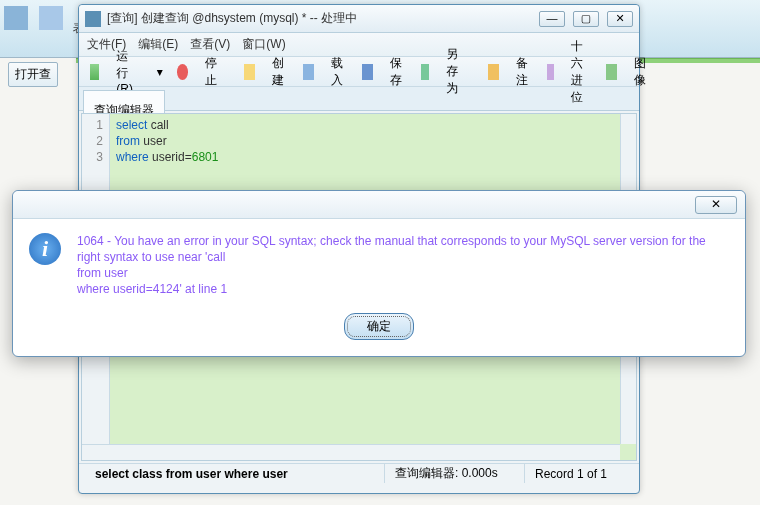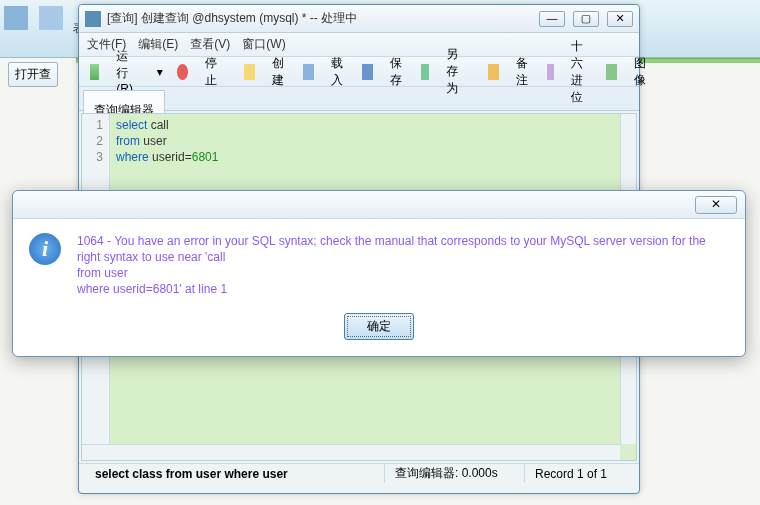--- a/index.html
+++ b/index.html
@@ -45,21 +45,21 @@
 .status-cell{padding:0 10px;border-right:1px solid #c8dae5;height:100%;display:flex;align-items:center}
 .status-cell:first-child{flex:0 0 300px;font-weight:bold}
 .status-cell:nth-child(2){flex:0 0 140px}
 .dialog{position:absolute;left:12px;top:190px;width:734px;background:#fff;border:1px solid #6a94b8;border-radius:6px;box-shadow:0 4px 18px rgba(0,0,0,.3);z-index:10}
 .dlg-title{height:28px;background:linear-gradient(#fafcfe,#e6eff5);border-radius:6px 6px 0 0;border-bottom:1px solid #c8dae5;display:flex;justify-content:flex-end;align-items:center;padding:0 8px}
 .dlg-close{width:42px;height:18px;border:1px solid #8aa8bc;border-radius:3px;background:linear-gradient(#fafcfe,#dce9f1);text-align:center;line-height:15px;cursor:pointer}
 .dlg-body{padding:14px 16px 16px 16px;display:flex;gap:16px;align-items:flex-start}
 .info-icon{width:32px;height:32px;border-radius:50%;background:radial-gradient(#6ab0f0,#2a70c0);color:#fff;font-size:22px;font-weight:bold;text-align:center;line-height:32px;font-family:Georgia,serif;font-style:italic;flex-shrink:0}
 .dlg-text{color:#8b5cf6;line-height:16px}
 .dlg-btns{text-align:center;padding:0 0 16px 0}
-.ok-btn{padding:4px 22px;border:1px solid #4a80b0;border-radius:3px;background:linear-gradient(#eaf4fc,#c4dff2);cursor:pointer;outline:1px dotted #666;outline-offset:-4px}
+.ok-btn{padding:4px 22px;border:1px solid #4a80b0;border-radius:11px;background:linear-gradient(#eaf4fc,#c4dff2);cursor:pointer;outline:1px dotted #666;outline-offset:-4px}
 </style>
 </head>
 <body>
 
 <div class="bg-toolbar">
   <span class="bg-tool-icon"></span>
   <span class="bg-tool-icon" style="background:#a8c8e8"></span>
   <span class="bg-label">表</span>
   <span class="bg-tool-icon" style="background:#c8a8e0"></span>
   <span class="bg-label">视</span>
@@ -152,19 +152,19 @@
 
 <div class="dialog">
   <div class="dlg-title">
     <div class="dlg-close">✕</div>
   </div>
   <div class="dlg-body">
     <div class="info-icon">i</div>
     <div class="dlg-text">
       <div>1064 - You have an error in your SQL syntax; check the manual that corresponds to your MySQL server version for the right syntax to use near 'call</div>
       <div>from user</div>
-      <div>where userid=6801' at line 1</div>
+      <div>where userid=4124' at line 1</div>
     </div>
   </div>
   <div class="dlg-btns">
     <button class="ok-btn">确定</button>
   </div>
 </div>
 
 </body></html>

